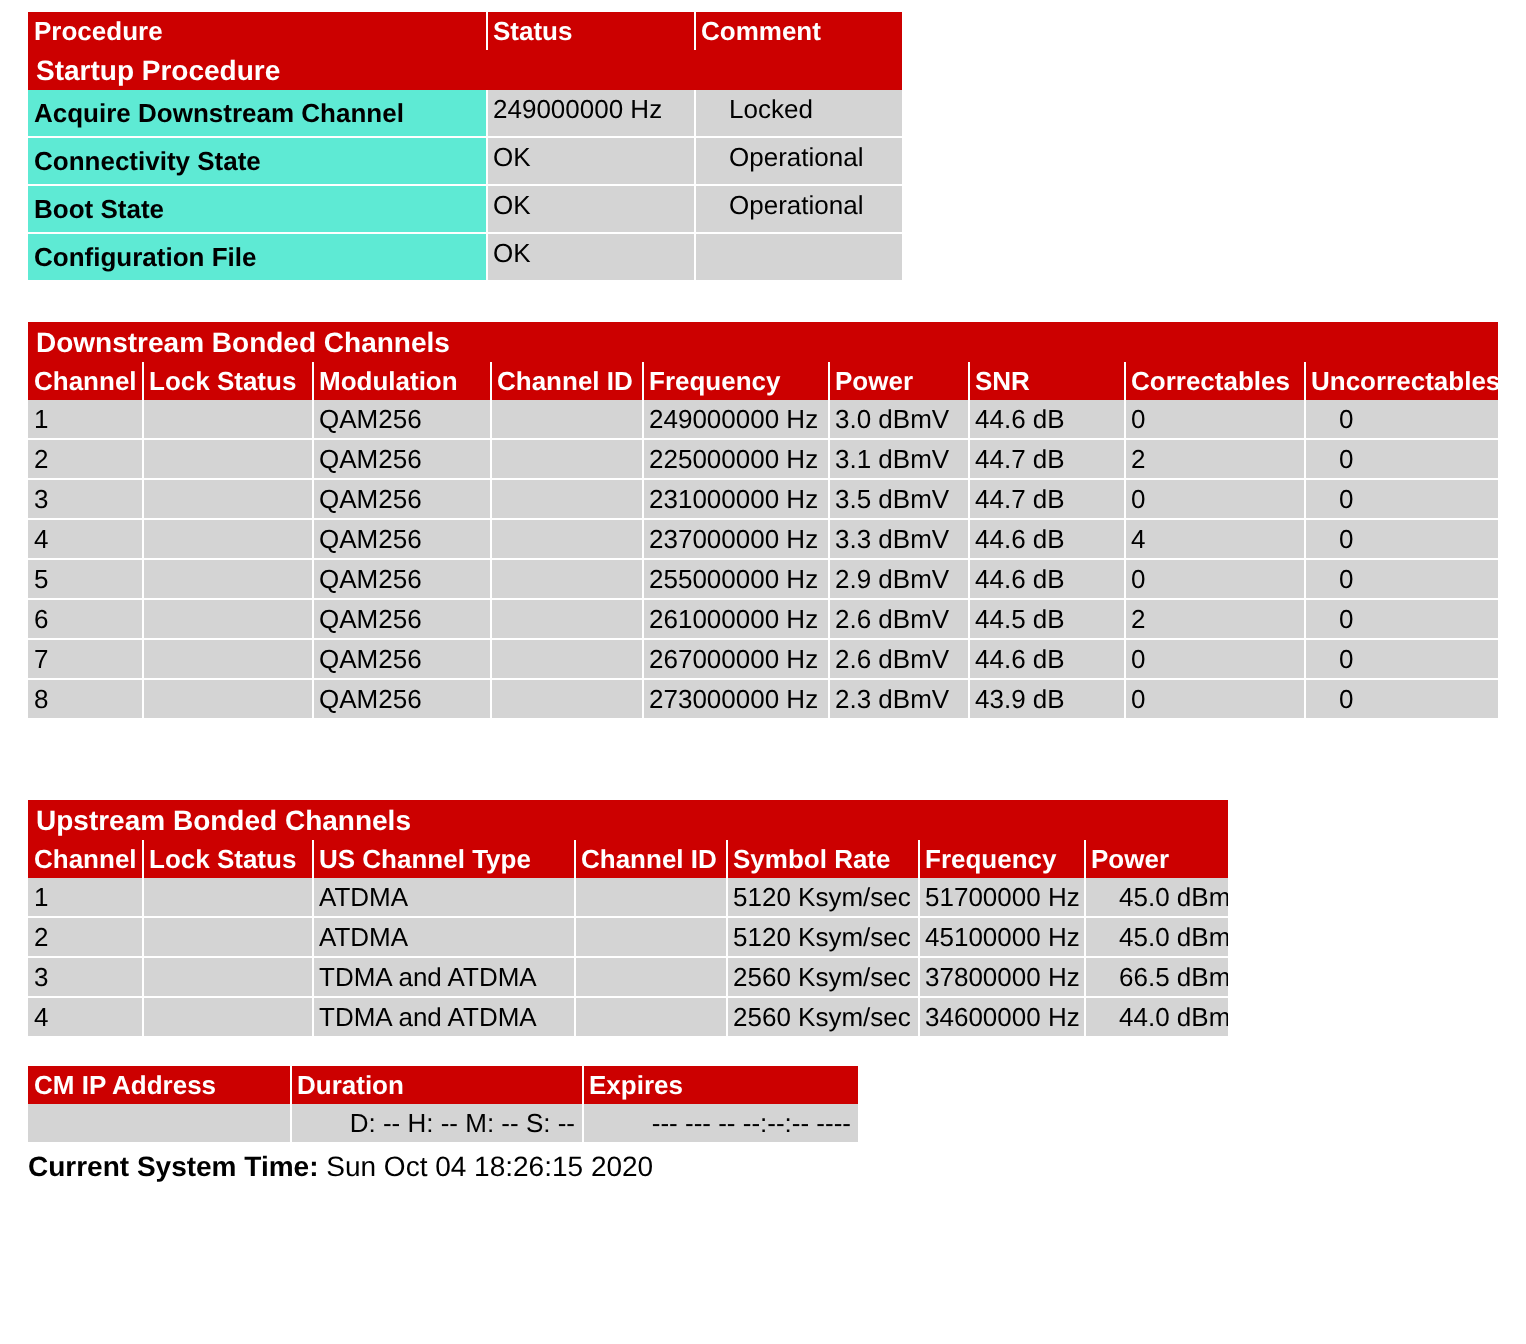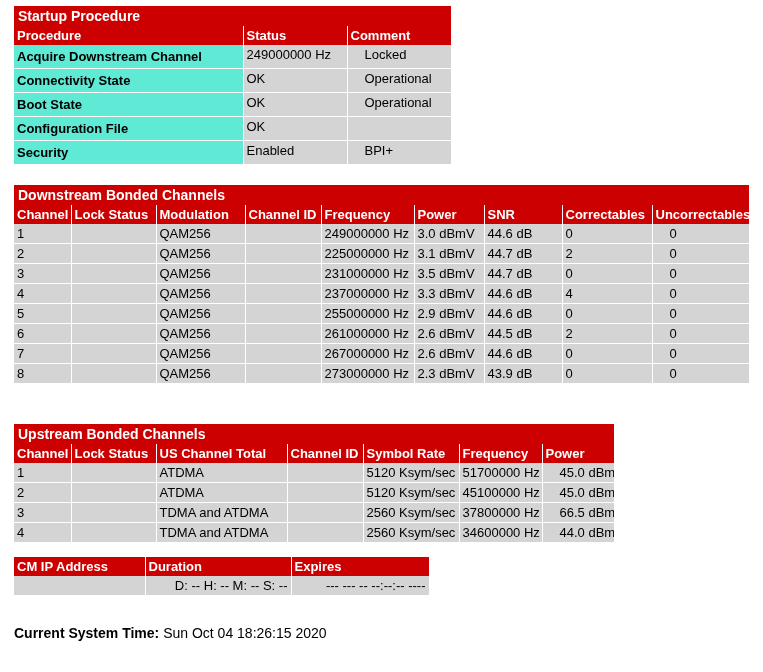--- a/index.html
+++ b/index.html
@@ -108,69 +108,64 @@
     background: #d4d4d4;
     text-align: right;
     padding: 2px 3px;
     border-right: 1px solid #ffffff;
   }
   #cmip-table td.blank-cell {
     background: #d4d4d4;
     border-right: 1px solid #ffffff;
   }
   .systime {
-    margin-top: 30px;
+    margin-top: 4px;
     font-size: 14px;
   }
   .systime b { font-weight: bold; }
 </style>
 </head>
 <body>
 
 <div class="page">
 
   <table id="startup-table">
     <colgroup>
         <col class="c1">
         <col class="c2">
         <col class="c3">
       </colgroup>
     <tbody>
       <tr>
-        <td class="sect-title" colspan="3">Startup Procedure</td>
-      </tr>
-      <tr>
         <td class="hdr-cell">Procedure</td>
         <td class="hdr-cell">Status</td>
         <td class="hdr-cell">Comment</td>
       </tr>
       <tr>
+        <td class="sect-title" colspan="3">Startup Procedure</td>
+      </tr>
+      <tr>
         <td class="rowlabel">Acquire Downstream Channel</td>
         <td class="data-cell">249000000 Hz</td>
         <td class="data-cell">Locked</td>
       </tr>
       <tr>
         <td class="rowlabel">Connectivity State</td>
         <td class="data-cell">OK</td>
         <td class="data-cell">Operational</td>
       </tr>
       <tr>
         <td class="rowlabel">Boot State</td>
         <td class="data-cell">OK</td>
         <td class="data-cell">Operational</td>
       </tr>
       <tr>
         <td class="rowlabel">Configuration File</td>
         <td class="data-cell">OK</td>
         <td class="data-cell"></td>
-      </tr>
-      <tr>
-        <td class="rowlabel">Security</td>
-        <td class="data-cell">Enabled</td>
-        <td class="data-cell">BPI+</td>
       </tr>
     </tbody>
   </table>
 
   <div class="gap"></div>
 
   <table id="ds-table">
     <colgroup>
         <col class="c1">
         <col class="c2">
@@ -303,21 +298,21 @@
         <col class="c6">
         <col class="c7">
       </colgroup>
     <tbody>
       <tr>
         <td class="sect-title" colspan="7">Upstream Bonded Channels</td>
       </tr>
       <tr>
         <td class="hdr-cell">Channel</td>
         <td class="hdr-cell">Lock Status</td>
-        <td class="hdr-cell">US Channel Total</td>
+        <td class="hdr-cell">US Channel Type</td>
         <td class="hdr-cell">Channel ID</td>
         <td class="hdr-cell">Symbol Rate</td>
         <td class="hdr-cell">Frequency</td>
         <td class="hdr-cell">Power</td>
       </tr>
       <tr>
         <td class="data-cell">1</td>
         <td class="data-cell"></td>
         <td class="data-cell">ATDMA</td>
         <td class="data-cell"></td>

